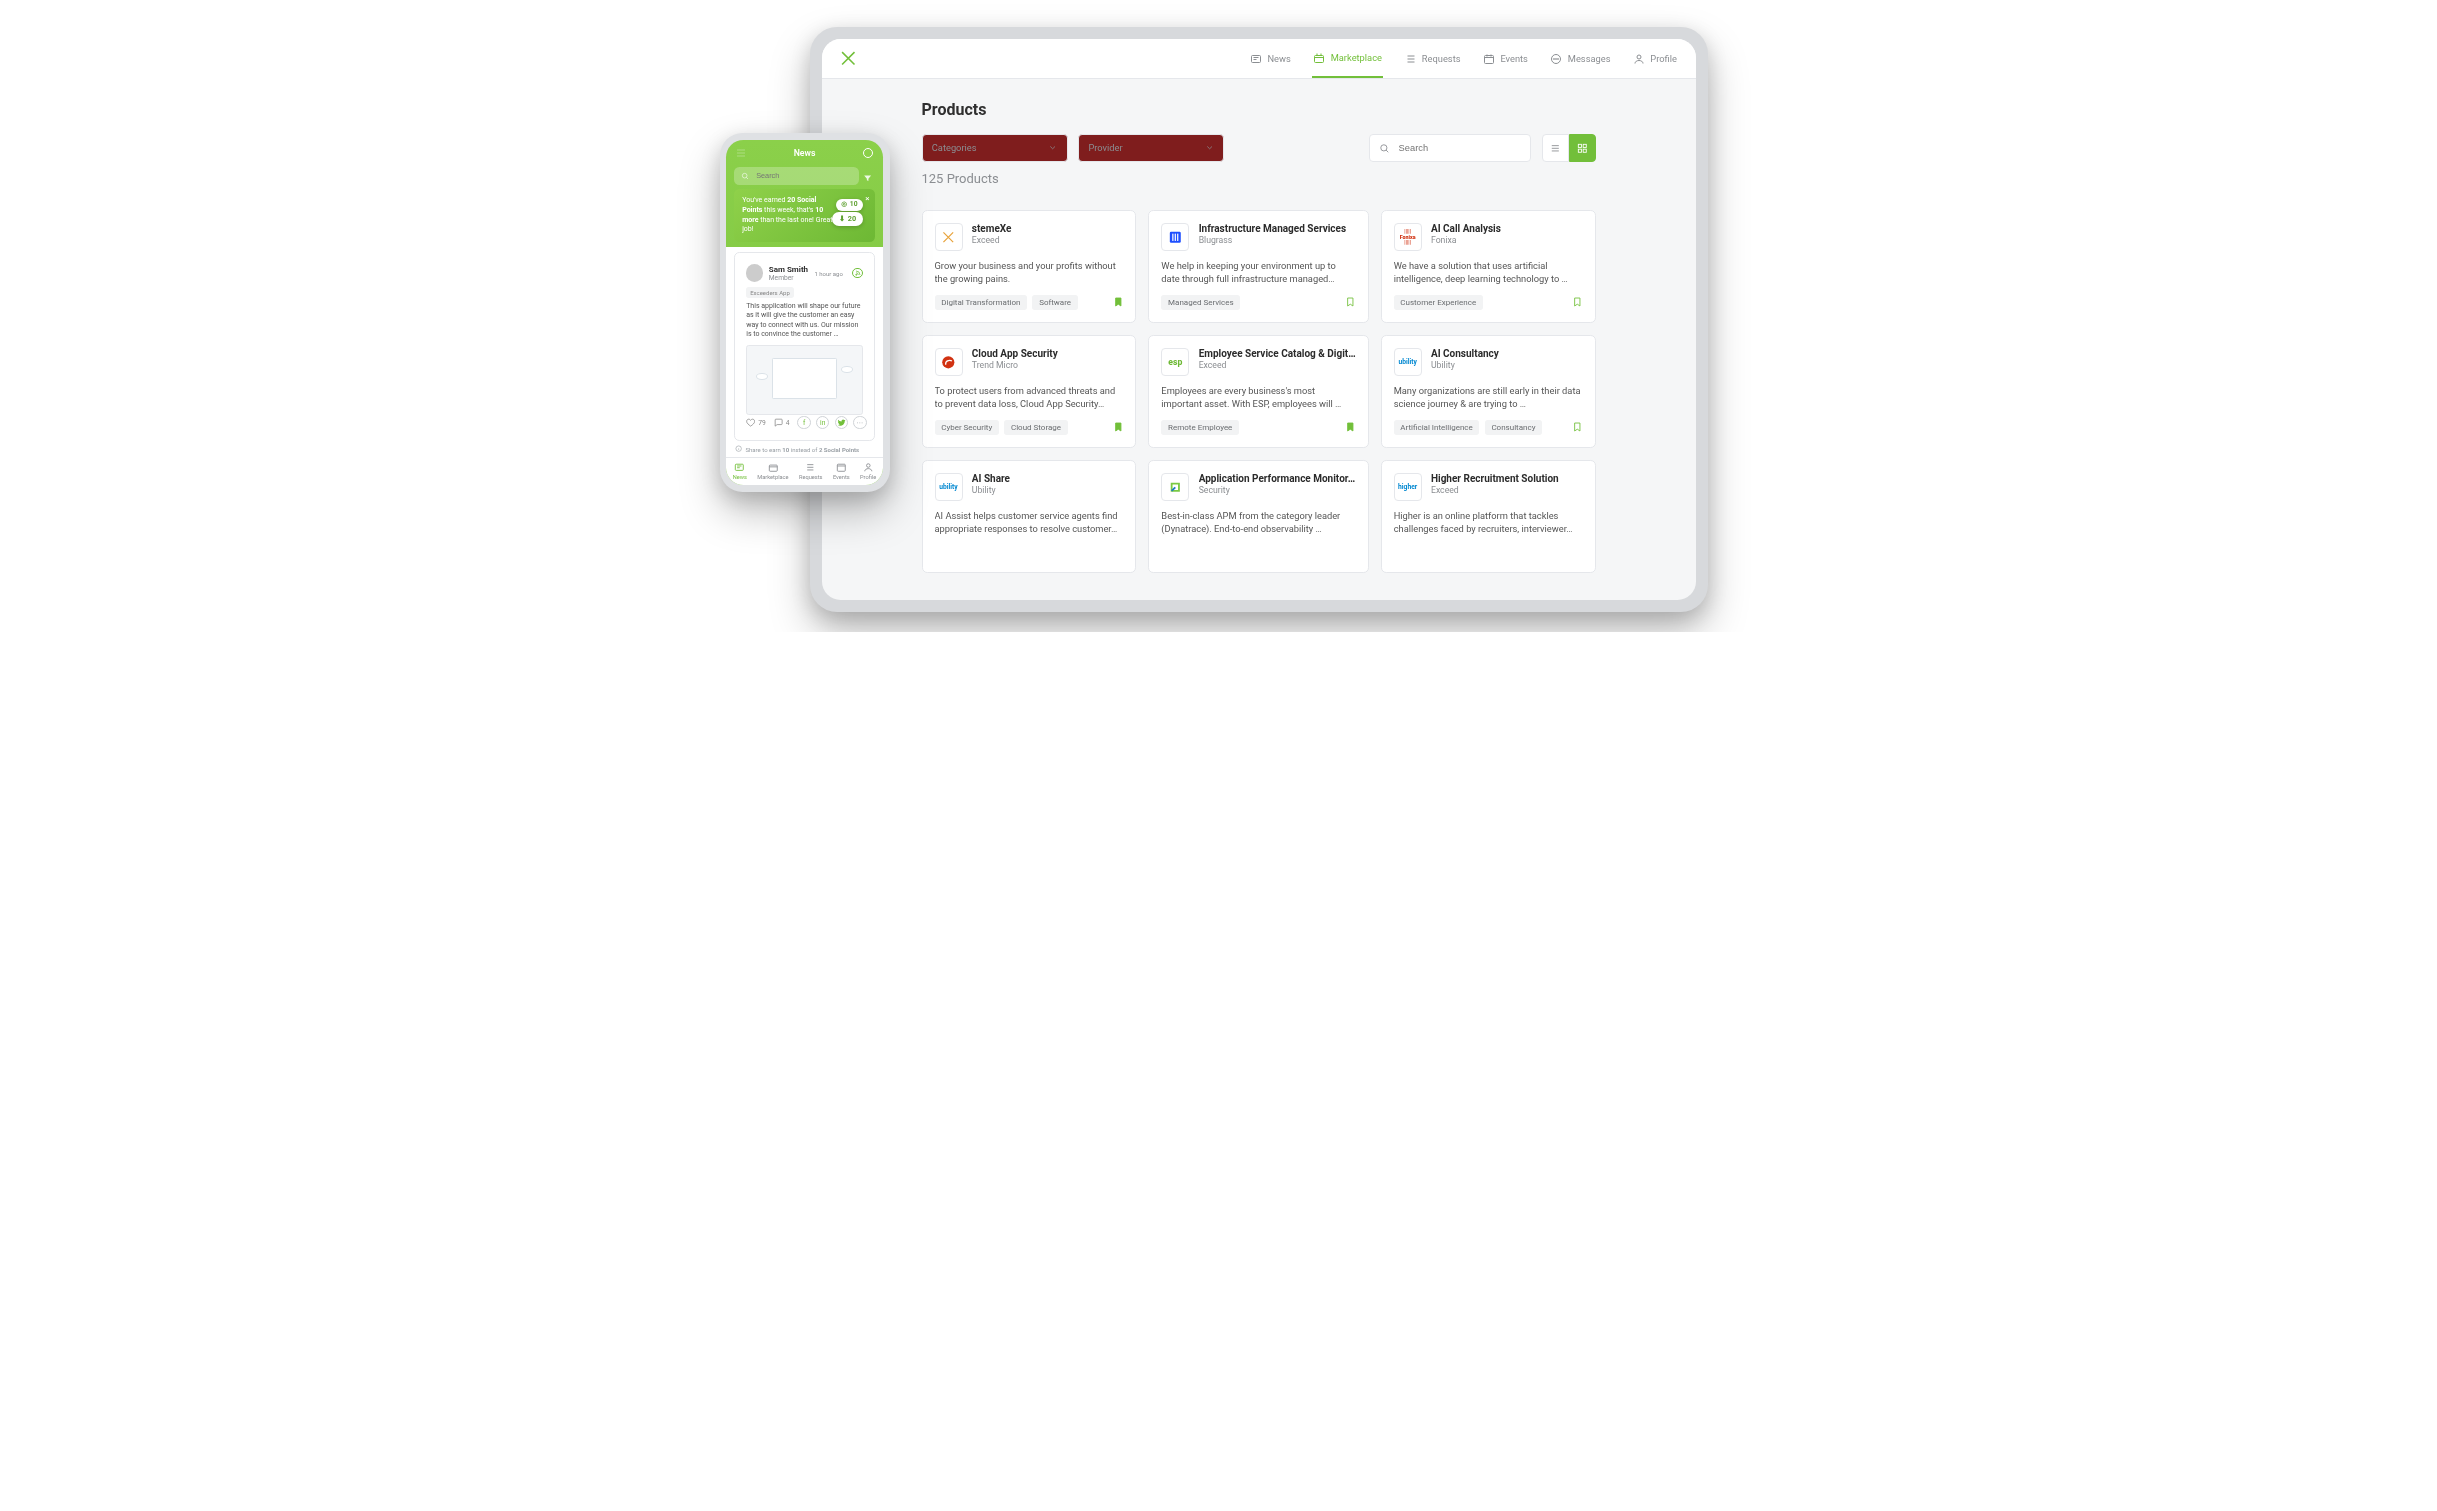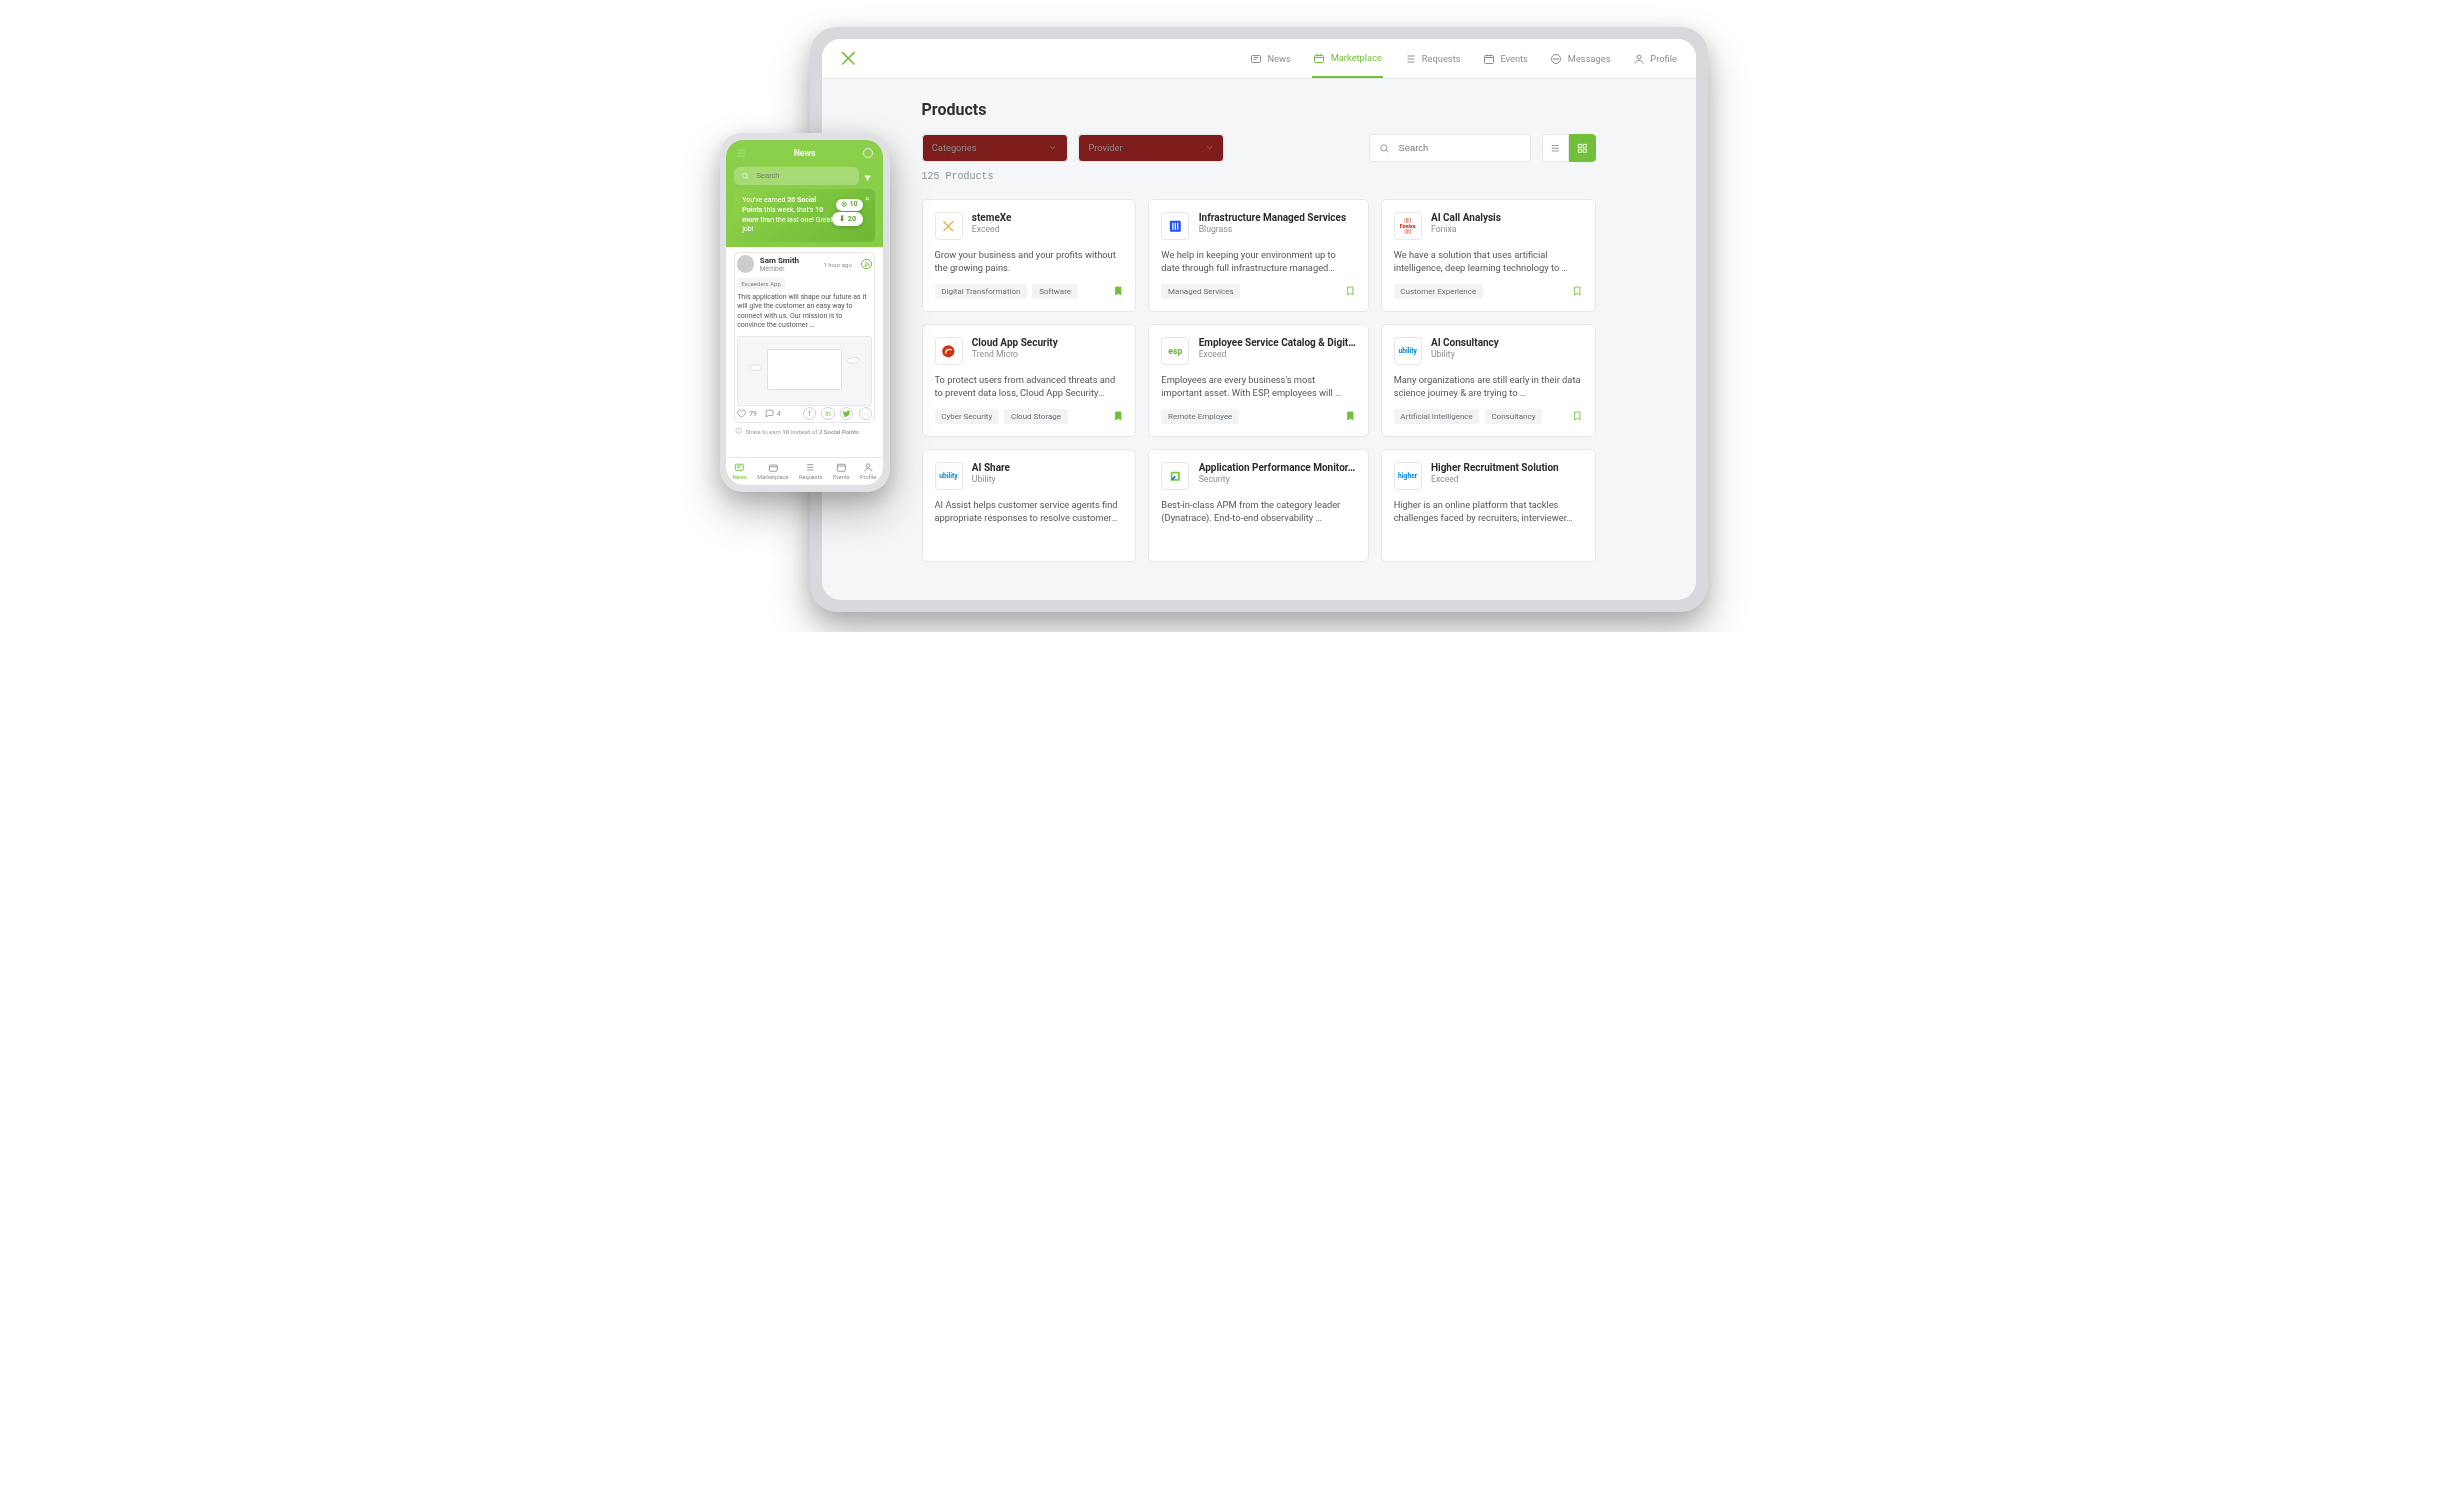--- a/index.html
+++ b/index.html
@@ -87,21 +87,21 @@
     height: 28px; flex: 1; margin-left: auto; display: flex; align-items: center;
     padding: 0 9.3px; gap: 6.7px; color: var(--muted); max-width: 200px;
   }
   .search input { border: none; outline: none; flex: 1; font-size: 9.3px; background: transparent; }
   .view-toggle { display: flex; gap: 0; }
   .vt-btn { width: 27px; height: 28px; border: 0.7px solid var(--border); background: #fff; display: flex; align-items: center; justify-content: center; color: var(--muted); cursor: pointer; }
   .vt-btn:first-child { border-radius: 4px 0 0 4px; }
   .vt-btn:last-child { border-radius: 0 4px 4px 0; }
   .vt-btn.active { background: var(--green); color: #fff; border-color: var(--green); }
 
-  .count { color: var(--muted); font-size: 10px; margin: 4px 0 17px; font-family: Liberation Mono, monospace; }
+  .count { color: var(--muted); font-size: 13px; margin: 4px 0 24px; }
 
   .grid {
     display: grid;
     grid-template-columns: repeat(3, 1fr);
     gap: 12px;
   }
   .card {
     background: #fff; border: 0.7px solid var(--border); border-radius: 5.3px;
     padding: 12px; display: flex; flex-direction: column; gap: 8px;
     min-height: 113px;
@@ -160,21 +160,21 @@
     position: absolute; right: 12px; top: 9.3px; display: flex; flex-direction: column; align-items: flex-end; gap: 1.3px;
   }
   .coin { background: #fff; color: var(--green-dark); border-radius: 665px; padding: 1.3px 5.3px; font-size: 6.7px; font-weight: 700; display: inline-flex; align-items: center; gap: 2.7px; box-shadow: 0 1.3px 4px rgba(0,0,0,.2); }
 
   .p-feed {
     background: #fff; flex: 1; margin: 0; padding: 0 8px 4px;
     overflow: hidden;
   }
   .p-card {
     border: 0.7px solid var(--border); border-radius: 5.3px; background: #fff;
-    padding: 2px; margin-top: 5.3px;
+    padding: 11px; margin-top: 5.3px;
   }
   .p-card-head { display: flex; gap: 5.3px; align-items: center; }
   .avatar { width: 17.3px; height: 17.3px; border-radius: 50%; background: #ccc; }
   .p-user { font-weight: 700; font-size: 8px; }
   .p-role { font-size: 6.7px; color: var(--muted); }
   .p-time { margin-left: auto; font-size: 6px; color: var(--muted); }
   .rss { width: 10.6px; height: 10.6px; border-radius: 50%; border: 0.7px solid var(--green); color: var(--green); display: flex; align-items: center; justify-content: center; margin-left: 4px; }
   .app-tag { display: inline-block; background: var(--chip); color: #888; font-size: 6px; padding: 2px 4px; border-radius: 2.7px; margin-top: 5.3px; }
   .p-text { font-size: 7px; color: #555; margin-top: 4px; line-height: 1.35; }
   .p-img { margin-top: 5.3px; width: 100%; height: 70px; background: #f4f6f8; border: 0.7px solid var(--border); border-radius: 2.7px; position: relative; overflow: hidden; }

